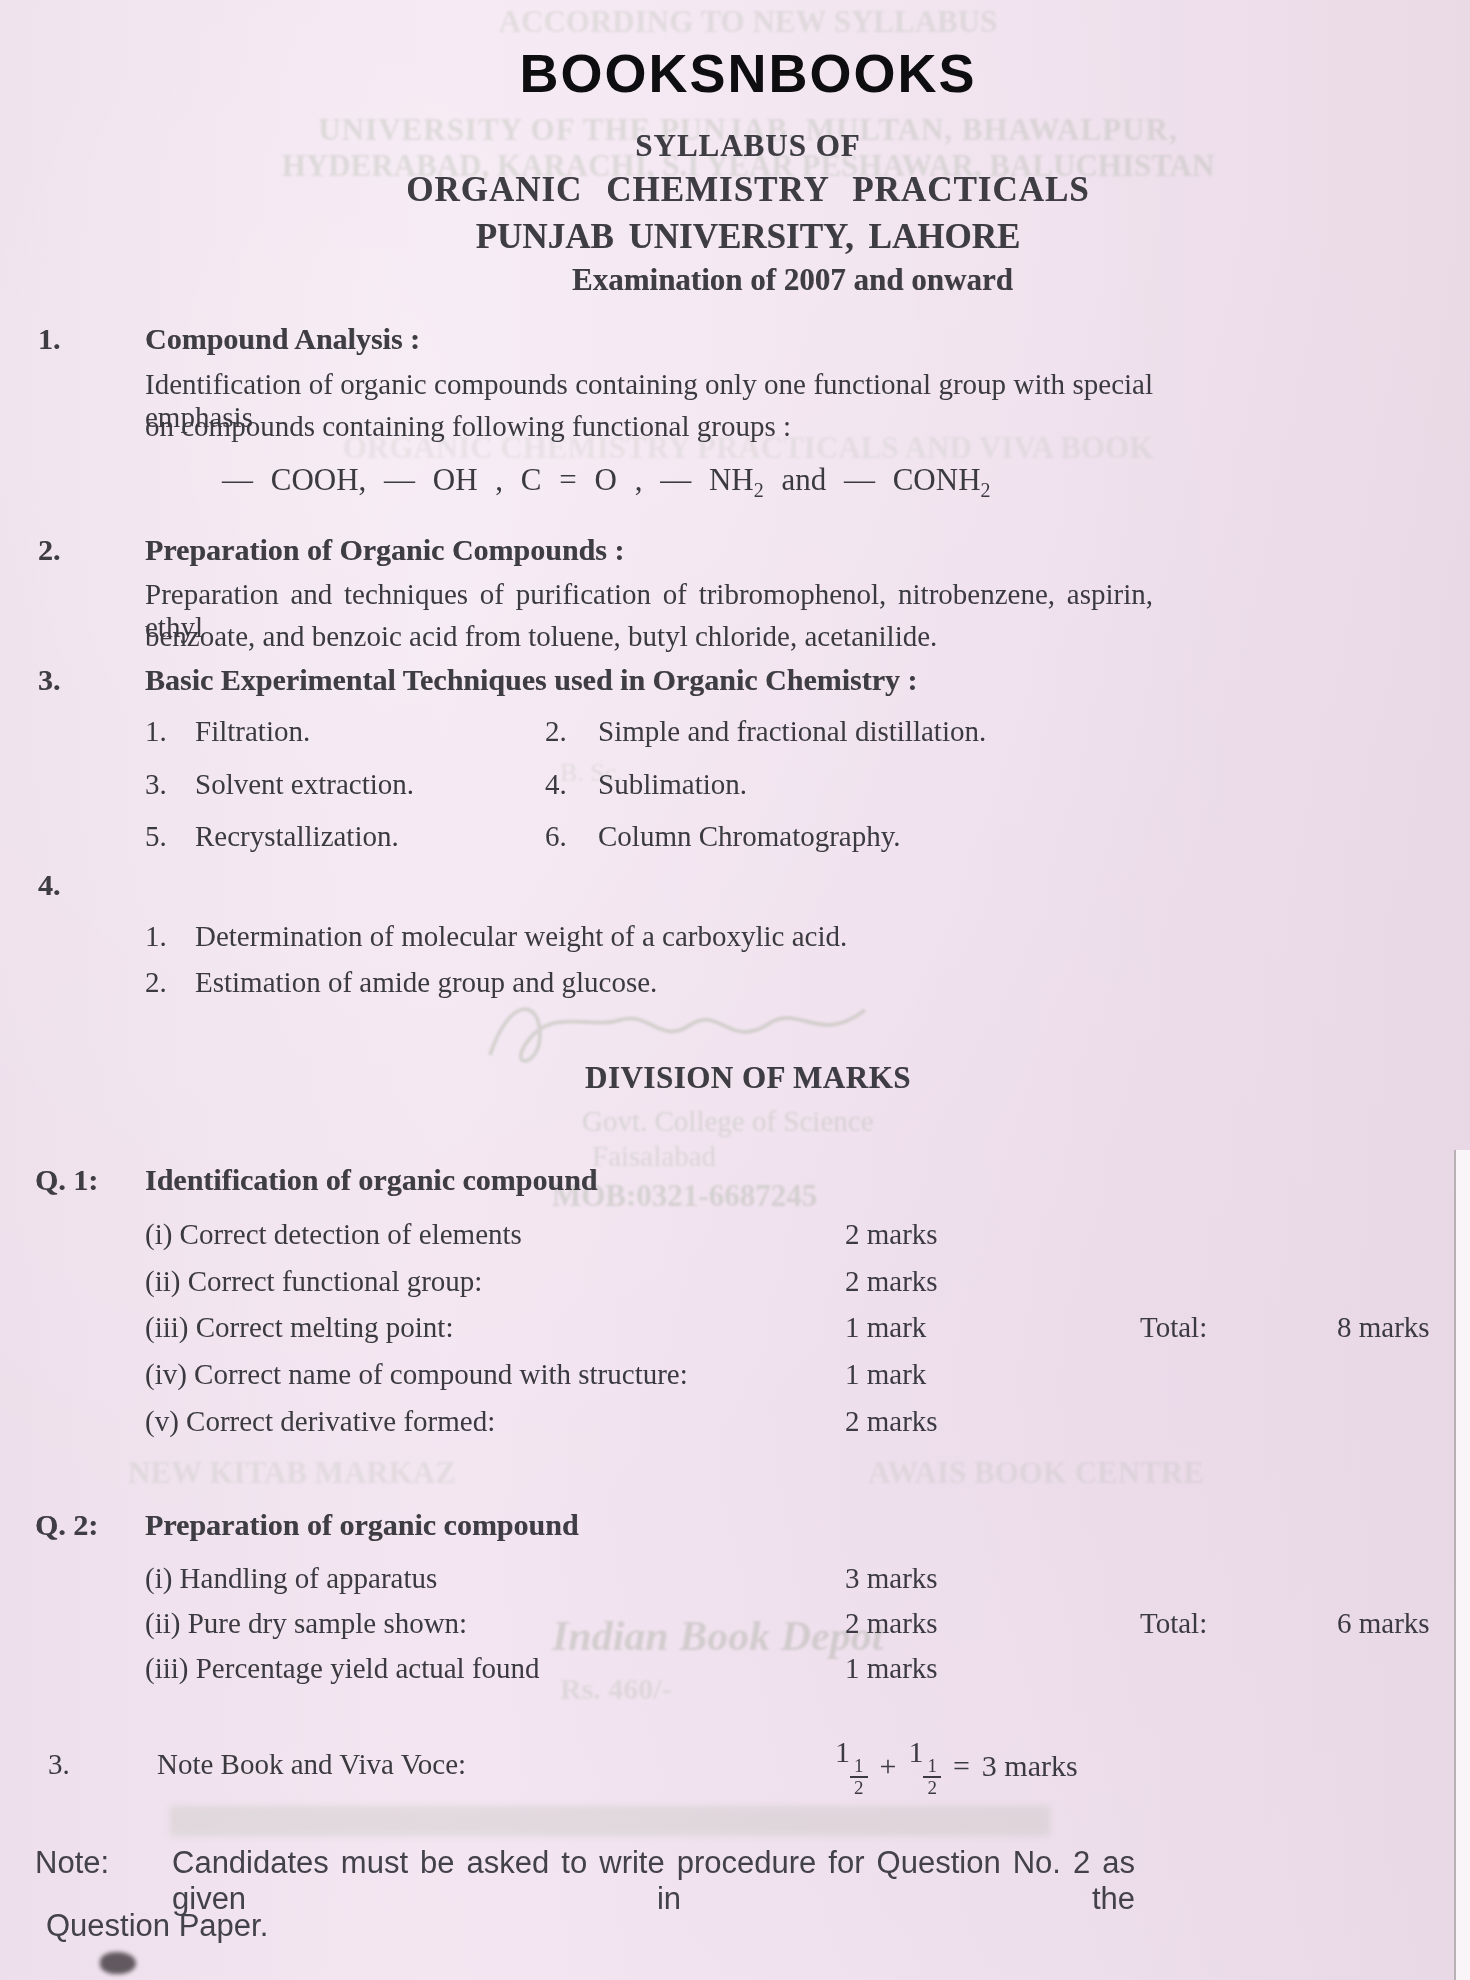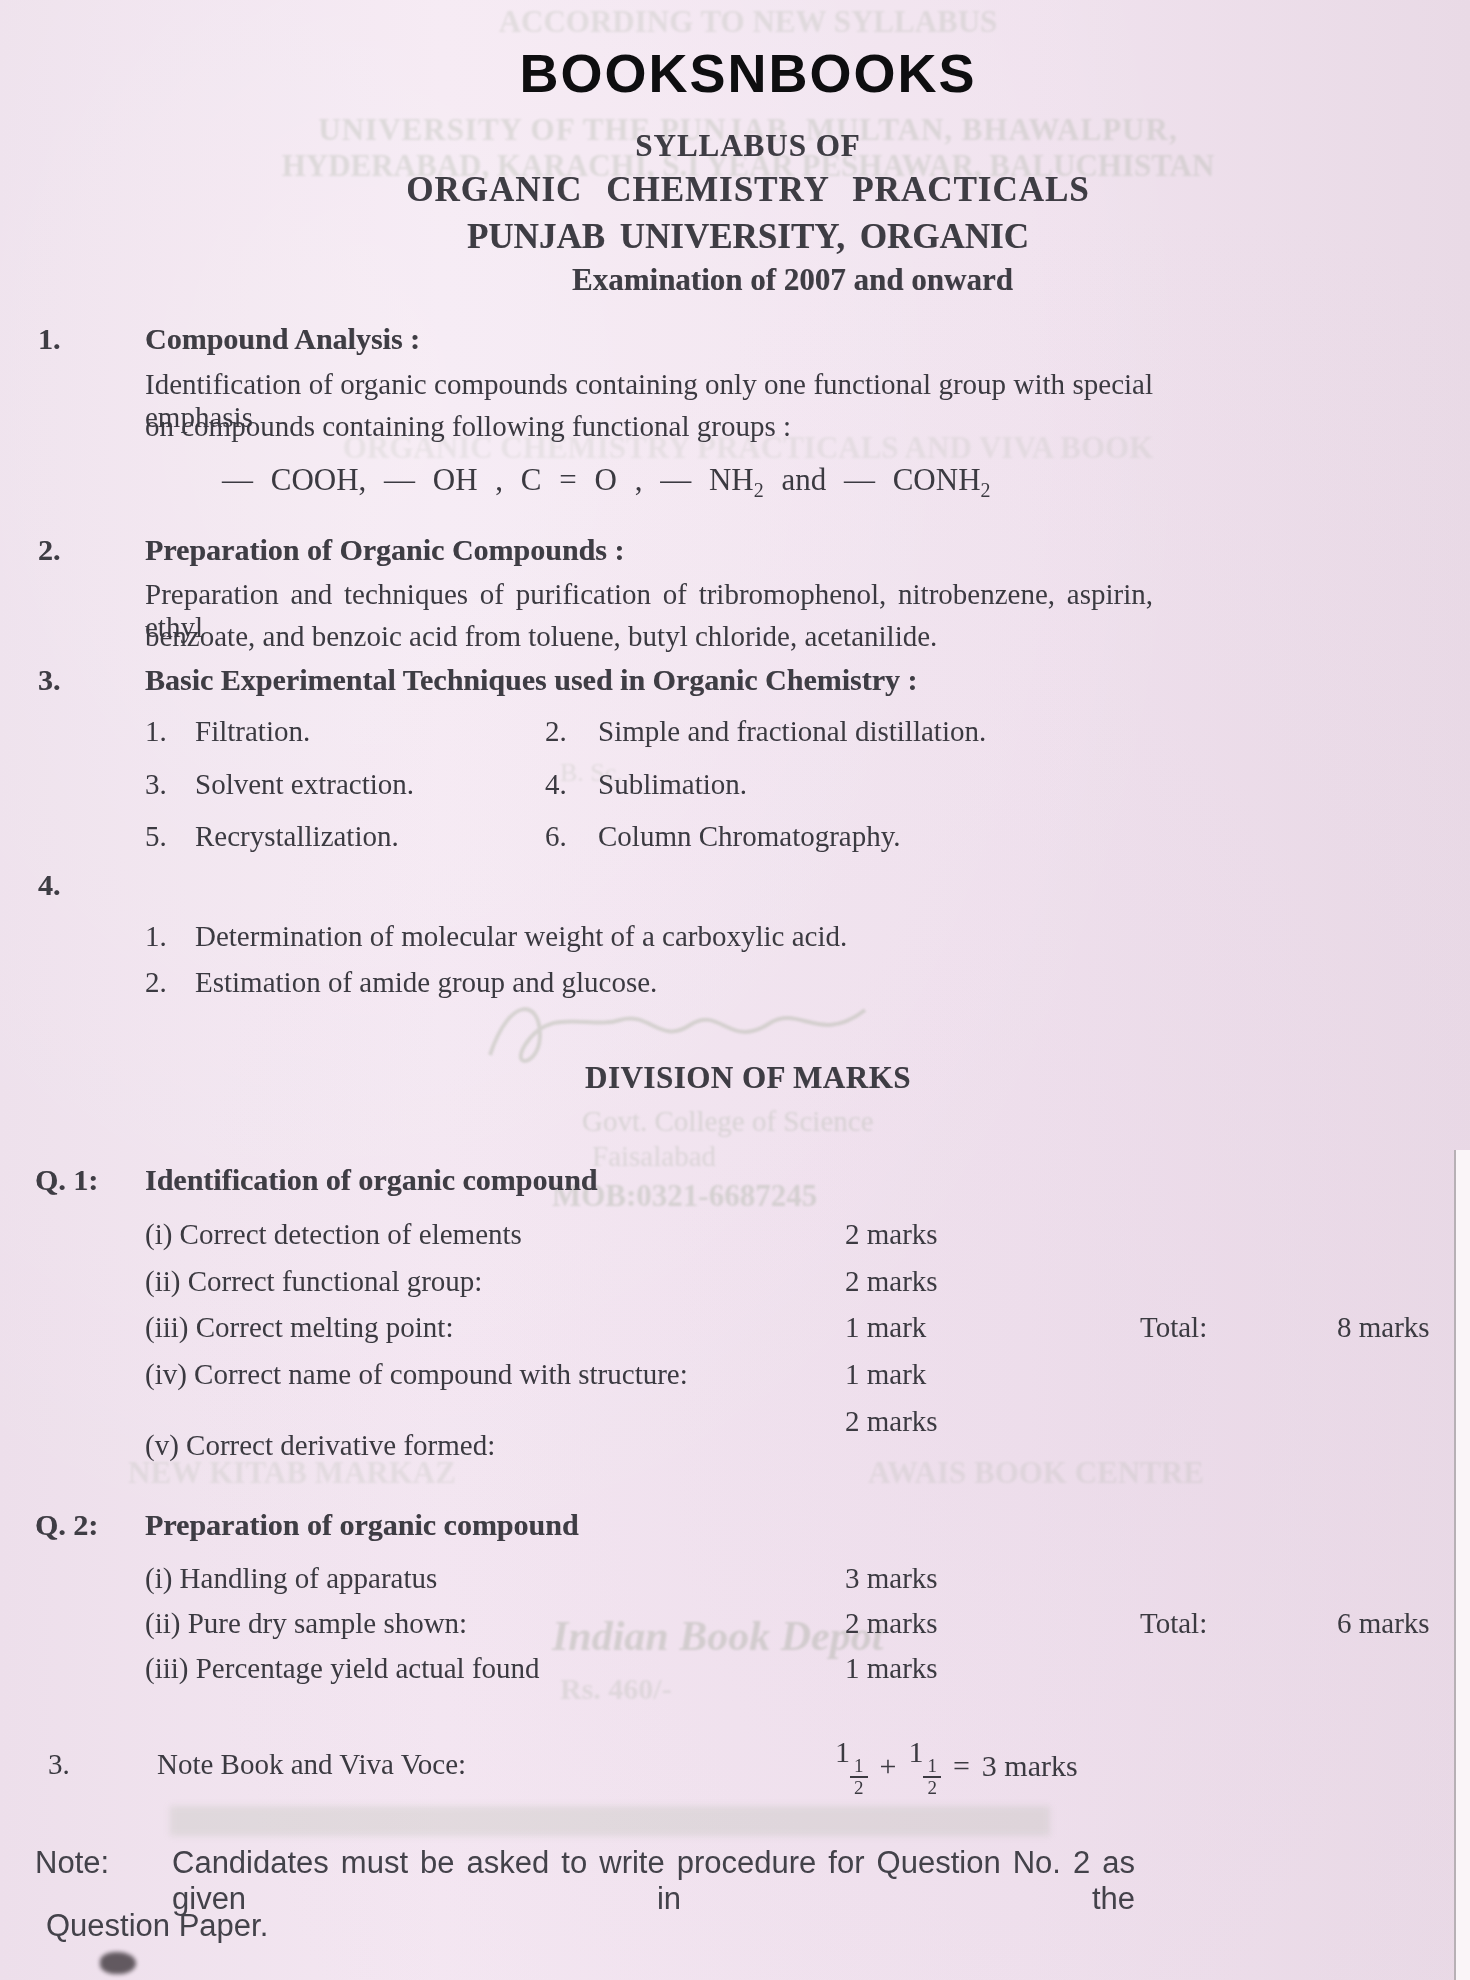--- a/index.html
+++ b/index.html
@@ -48,21 +48,21 @@
   <div class="ghost" style="top:1178px;left:552px;font-size:31px;opacity:.3;">MOB:0321-6687245</div>
   <div class="ghost" style="top:1455px;left:128px;font-size:31px;opacity:.16;">NEW KITAB MARKAZ</div>
   <div class="ghost" style="top:1455px;left:868px;font-size:31px;opacity:.16;">AWAIS BOOK CENTRE</div>
   <div class="ghost" style="top:1612px;left:552px;font-size:42px;font-style:italic;opacity:.3;color:#8f9c86;">Indian Book Depot</div>
   <div class="ghost" style="top:1672px;left:560px;font-size:30px;opacity:.2;">Rs. 460/-</div>
   <div class="ghost-bar"></div>
 
   <div class="abs ctr sans" style="top:42px;font-size:54px;font-weight:600;letter-spacing:2px;color:#0e0e10;">BOOKSNBOOKS</div>
   <div class="abs ctr ink b" style="top:128px;font-size:31px;letter-spacing:1px;">SYLLABUS OF</div>
   <div class="abs ctr ink b" style="top:170px;font-size:35px;word-spacing:14px;letter-spacing:1px;">ORGANIC CHEMISTRY PRACTICALS</div>
-  <div class="abs ctr ink b" style="top:217px;font-size:35px;word-spacing:6px;">PUNJAB UNIVERSITY, ORGANIC</div>
+  <div class="abs ctr ink b" style="top:217px;font-size:35px;word-spacing:6px;">PUNJAB UNIVERSITY, LAHORE</div>
   <div class="abs ink b" style="top:262px;left:120px;width:1345px;text-align:center;font-size:31px;">Examination of 2007 and onward</div>
 
   <div class="abs ink b" style="top:322px;left:38px;font-size:30px;">1.</div>
   <div class="abs ink b" style="top:322px;left:145px;font-size:30px;">Compound Analysis :</div>
   <div class="abs body-line jfull" style="top:368px;left:145px;width:1008px;">Identification of organic compounds containing only one functional group with special emphasis</div>
   <div class="abs body-line" style="top:410px;left:145px;">on compounds containing following functional groups :</div>
   <div class="abs" style="top:462px;left:222px;font-size:31px;word-spacing:10px;">
     <span>— COOH, — OH , C = O , — NH</span><span class="sub">2</span><span> and — CONH</span><span class="sub">2</span>
   </div>
 
@@ -107,21 +107,21 @@
   <div class="abs body-line" style="top:1265px;left:845px;">2 marks</div>
 
   <div class="abs body-line" style="top:1311px;left:145px;">(iii) Correct melting point:</div>
   <div class="abs body-line" style="top:1311px;left:845px;">1 mark</div>
   <div class="abs body-line" style="top:1311px;left:1140px;">Total:</div>
   <div class="abs body-line" style="top:1311px;left:1337px;">8 marks</div>
 
   <div class="abs body-line" style="top:1358px;left:145px;">(iv) Correct name of compound with structure:</div>
   <div class="abs body-line" style="top:1358px;left:845px;">1 mark</div>
 
-  <div class="abs body-line" style="top:1405px;left:145px;margin-top:24px;">(v) Correct derivative formed:</div>
+  <div class="abs body-line" style="top:1405px;left:145px;">(v) Correct derivative formed:</div>
   <div class="abs body-line" style="top:1405px;left:845px;">2 marks</div>
 
   <div class="abs ink b" style="top:1508px;left:35px;font-size:30px;">Q. 2:</div>
   <div class="abs ink b" style="top:1508px;left:145px;font-size:30px;">Preparation of organic compound</div>
 
   <div class="abs body-line" style="top:1562px;left:145px;">(i) Handling of apparatus</div>
   <div class="abs body-line" style="top:1562px;left:845px;">3 marks</div>
 
   <div class="abs body-line" style="top:1607px;left:145px;">(ii) Pure dry sample shown:</div>
   <div class="abs body-line" style="top:1607px;left:845px;">2 marks</div>

